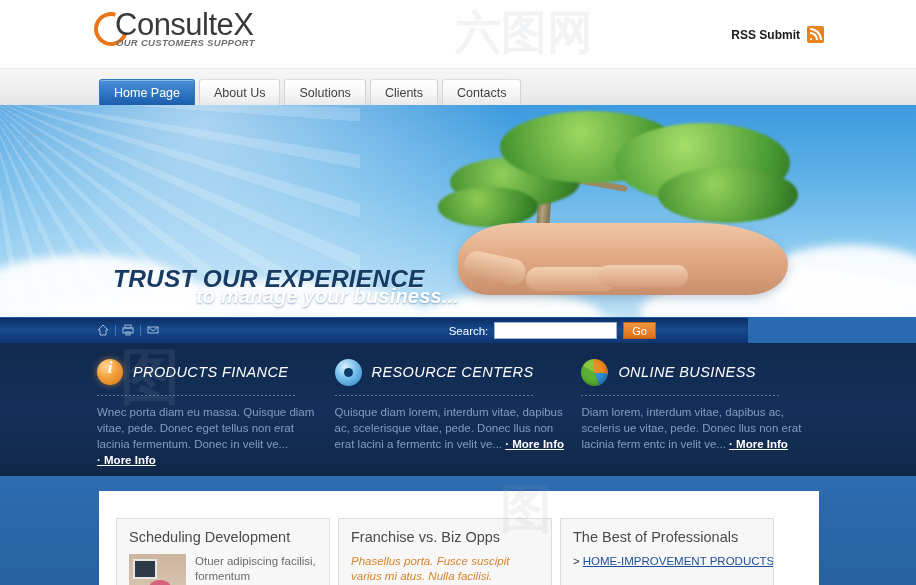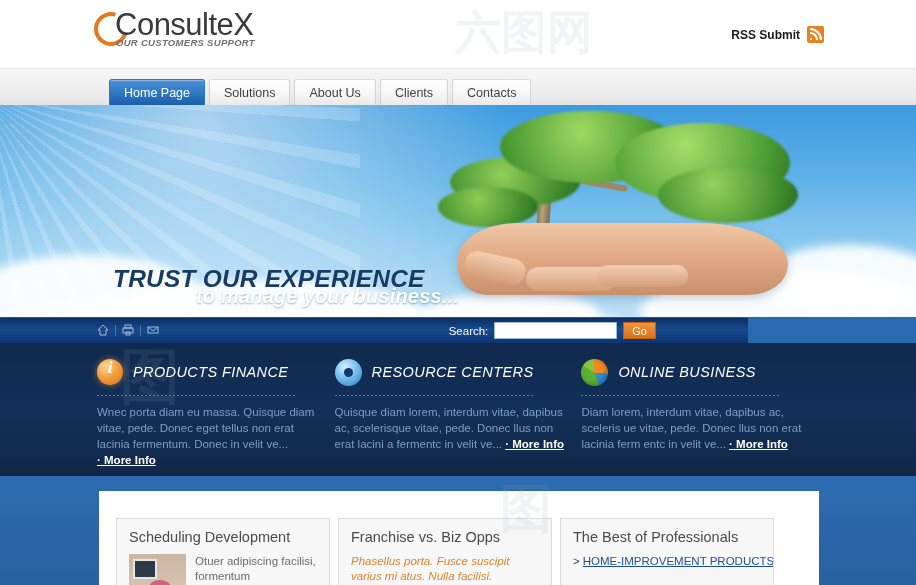--- a/index.html
+++ b/index.html
@@ -69,21 +69,21 @@
      border-left: none; border-bottom: none; }
 
   
   .navbar {
     position: absolute; left: 0; top: 68px; width: 916px; height: 37px;
     background: linear-gradient(to bottom, #f6f6f6 0%, #eeeeee 60%, #e3e3e3 100%);
     border-top: 1px solid #e9e9e9;
   }
   .nav-tabs {
     position: absolute; left: 99px; top: 10px;
-    display: flex; align-items: flex-start; height: 27px; margin-left: 10px;
+    display: flex; align-items: flex-start; height: 27px;
   }
   .tab {
     height: 26px; line-height: 26px; padding: 0 14px;
     font-size: 12.5px; color: #3f3f3f; cursor: pointer;
     background: linear-gradient(to bottom, #ffffff 0%, #f7f7f7 50%, #e8e8e8 100%);
     border-left: 1px solid #d2d2d2; border-right: 1px solid #d2d2d2;
     border-top: 1px solid #dcdcdc;
     border-radius: 3px 3px 0 0;
     margin-right: 4px; white-space: nowrap;
   }
@@ -323,22 +323,22 @@
         <i class="d"></i>
           <i class="a1"></i>
           <i class="a2"></i>
       </span>
     </div>
   </div>
 
   <div class="navbar">
     <div class="nav-tabs">
       <div class="tab active">Home Page</div>
+      <div class="tab">About Us</div>
       <div class="tab">Solutions</div>
-      <div class="tab">About Us</div>
       <div class="tab">Clients</div>
       <div class="tab">Contacts</div>
     </div>
   </div>
 
   <div class="hero">
     <div class="sunrays"></div>
     <div class="cloud c1"></div>
     <div class="cloud c2"></div>
     <div class="cloud c3"></div>

